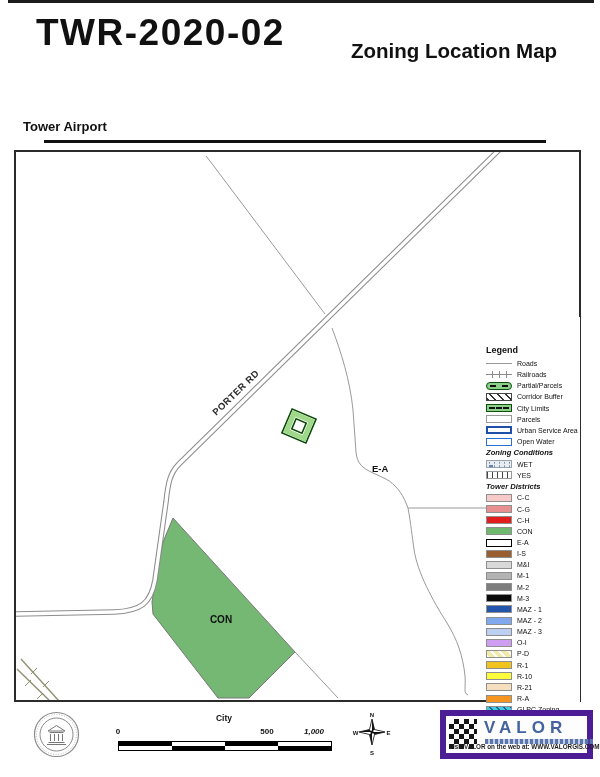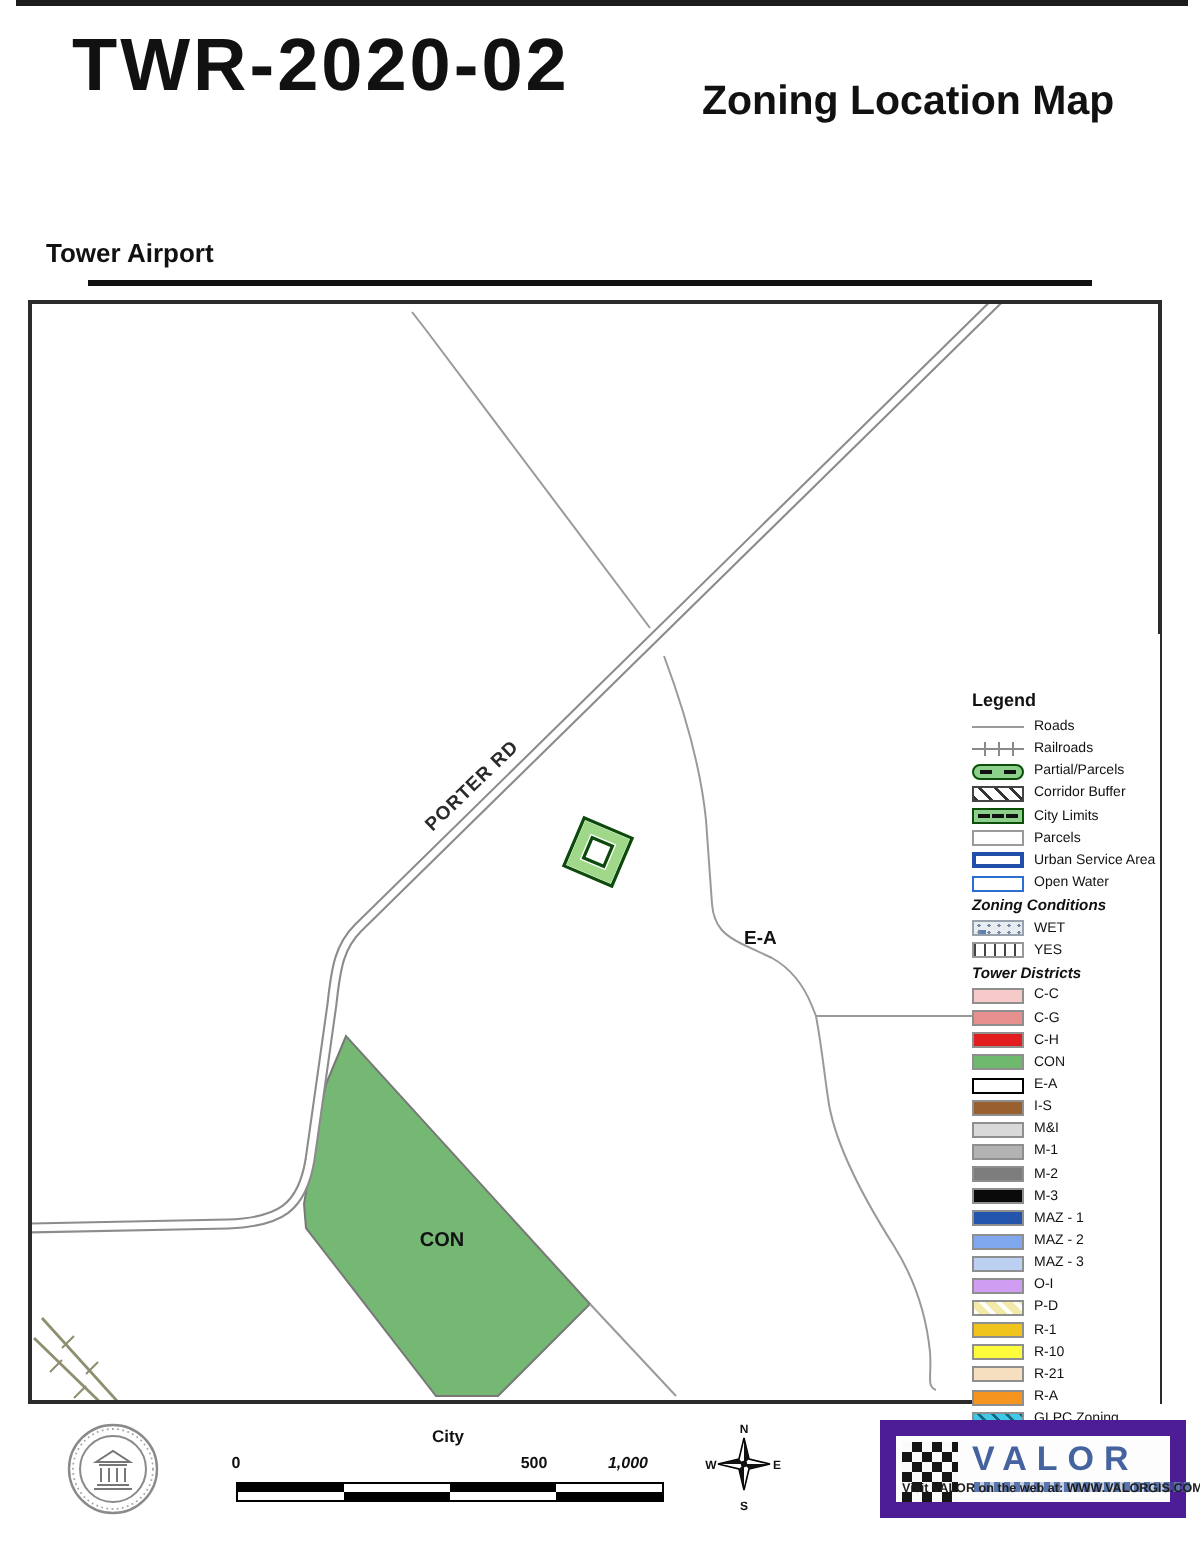--- a/index.html
+++ b/index.html
@@ -47,21 +47,21 @@
   .pat-diag-dark{background-image:repeating-linear-gradient(45deg,rgba(10,90,110,.85) 0 1.5px,transparent 1.5px 5px);}
   
   .scalebar{left:110px;top:711px;width:240px;height:46px;font-weight:bold;}
   .sb-unit{position:absolute;left:114px;top:2px;transform:translateX(-50%);font-size:8.5px;}
   .sb-tick{position:absolute;top:16px;transform:translateX(-50%);font-size:8px;}
   .sb-bar{position:absolute;left:8px;top:30px;width:212px;border:1px solid #000;}
   .sb-bar .row{display:flex;height:4px;}
   .sb-bar .seg{width:53px;height:4px;}
   .seg.k{background:#000;} .seg.w{background:#fff;}
   
-  .valor-box{left:440px;top:710px;width:153px;height:49px;border:8px solid #4c1d95;background:#fdfdfd;box-sizing:border-box;}
+  .valor-box{left:440px;top:710px;width:153px;height:49px;border:6px solid #4c1d95;background:#fdfdfd;box-sizing:border-box;}
   .valor-checker{position:absolute;left:3px;top:3px;width:28px;height:30px;
       background-image:
         linear-gradient(45deg,#151515 25%,transparent 25%,transparent 75%,#151515 75%),
         linear-gradient(45deg,#151515 25%,transparent 25%,transparent 75%,#151515 75%);
       background-size:10px 10px;background-position:0 0,5px 5px;background-color:#fafafa;}
   .valor-word{position:absolute;left:38px;top:2px;font-size:17px;font-weight:bold;color:#44639f;letter-spacing:5px;}
   .valor-tagline{position:absolute;left:39px;top:23px;width:108px;height:5px;
       background:repeating-linear-gradient(90deg,#5a76ae 0 3px,rgba(90,118,174,.35) 3px 5px);}
   .valor-web{position:absolute;left:3px;bottom:3px;font-size:6.3px;font-weight:bold;color:#1d1d1d;white-space:nowrap;}
 </style>

